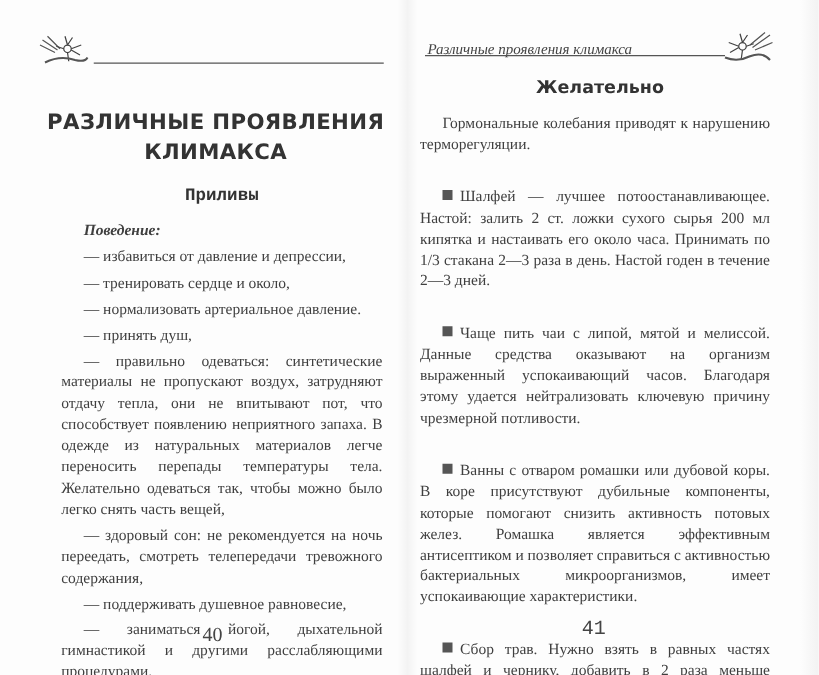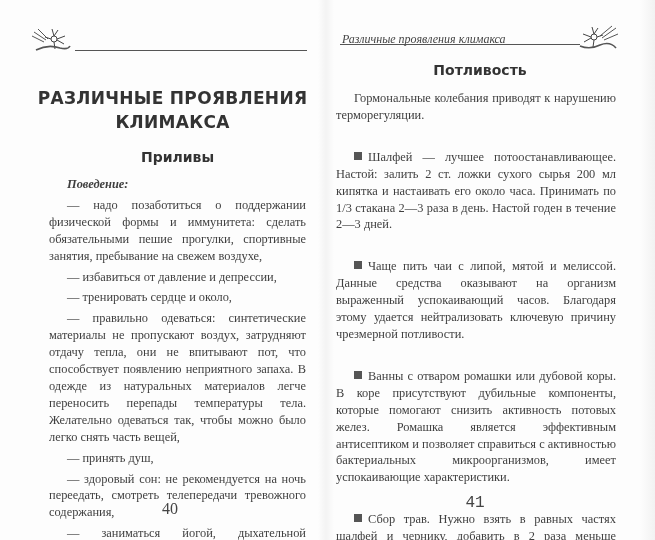--- a/index.html
+++ b/index.html
@@ -35,21 +35,21 @@
     text-align: center;
     font-family: "DejaVu Sans", "Liberation Sans", sans-serif;
     font-weight: bold; font-size: 17px; line-height: 24px; color: #333;
     letter-spacing: 0.3px;
   }
   .section-title {
     position: absolute; text-align: center;
     font-family: "DejaVu Sans", "Liberation Sans", sans-serif;
     font-weight: bold; font-size: 14px; color: #333;
   }
-  .st-left { left: 40px; width: 275px; top: 149px; }
+  .st-left { left: 40px; width: 275px; top: 149px; font-family: Liberation Mono, monospace; }
   .st-right { left: 335px; width: 290px; top: 62px; }
   .body-text {
     position: absolute; font-size: 12.4px; line-height: 16.9px; color: #3f3f3f;
     text-align: justify;
   }
   .bt-left { left: 45px; width: 265px; top: 172px; }
   .bt-right { left: 332px; width: 288px; top: 86px; }
   .para { margin: 4px; }
   .indent { text-indent: 18px; }
   .bold-label { font-weight: bold; text-indent: 18px; font-style: italic; }
@@ -78,46 +78,47 @@
       </g>
       <path d="M6 24 Q18 18 30 22 Q38 24 40 20" stroke="#555" stroke-width="1.6" fill="none"></path>
     </svg>
     <div class="header-rule rule-left"></div>
 
     <div class="chapter-title">РАЗЛИЧНЫЕ ПРОЯВЛЕНИЯ КЛИМАКСА</div>
     <div class="section-title st-left">Приливы</div>
 
     <div class="body-text bt-left">
       <p class="para bold-label">Поведение:</p>
-      <p class="para indent">— надо позаботиться о поддержании физической формы и иммунитета: сделать обязательными пешие прогулки, спортивные занятия, пребывание на свежем воздухе,</p>
       <p class="para indent">— избавиться от давление и депрессии,</p>
       <p class="para indent">— тренировать сердце и около,</p>
+      <p class="para indent">— нормализовать артериальное давление.</p>
+      <p class="para indent">— принять душ,</p>
       <p class="para indent">— правильно одеваться: синтетические материалы не пропускают воздух, затрудняют отдачу тепла, они не впитывают пот, что способствует появлению неприятного запаха. В одежде из натуральных материалов легче переносить перепады температуры тела. Желательно одеваться так, чтобы можно было легко снять часть вещей,</p>
-      <p class="para indent">— принять душ,</p>
       <p class="para indent">— здоровый сон: не рекомендуется на ночь переедать, смотреть телепередачи тревожного содержания,</p>
+      <p class="para indent">— поддерживать душевное равновесие,</p>
       <p class="para indent">— заниматься йогой, дыхательной гимнастикой и другими расслабляющими процедурами.</p>
     </div>
 
     <div class="page-num pn-left">40</div>
   </div>
 
   <div class="gutter"></div>
 
   <div class="running-head">Различные проявления климакса</div>
   <div class="header-rule rule-right"></div>
   <svg class="ornament orn-right" viewBox="0 0 42 30">
     <g fill="none" stroke="#444" stroke-width="1">
       <circle cx="16" cy="13" r="3"></circle>
       <path d="M16 10 L14 3 M16 10 L20 4 M13 13 L5 10 M13 14 L6 18 M16 16 L15 23 M19 13 L25 11"></path>
     </g>
     <path d="M24 14 L38 4 M26 16 L40 10 M22 12 L34 2" stroke="#555" stroke-width="1" fill="none"></path>
     <path d="M2 22 Q12 26 22 21 Q32 17 38 24" stroke="#555" stroke-width="1.6" fill="none"></path>
   </svg>
 
-  <div class="section-title st-right">Потливость</div>
+  <div class="section-title st-right">Желательно</div>
 
   <div class="body-text bt-right">
     <p class="para indent">Гормональные колебания приводят к нарушению терморегуляции.</p>
     <div class="gap"></div>
     <p class="para indent"><span class="bullet"></span><span>Шалфей — лучшее потоостанавливающее. Настой: залить 2 ст. ложки сухого сырья 200 мл кипятка и настаивать его около часа. Принимать по 1/3 стакана 2—3 раза в день. Настой годен в течение 2—3 дней.</span></p>
     <div class="gap"></div>
     <p class="para indent"><span class="bullet"></span><span>Чаще пить чаи с липой, мятой и мелиссой. Данные средства оказывают на организм выраженный успокаивающий часов. Благодаря этому удается нейтрализовать ключевую причину чрезмерной потливости.</span></p>
     <div class="gap"></div>
     <p class="para indent"><span class="bullet"></span><span>Ванны с отваром ромашки или дубовой коры. В коре присутствуют дубильные компоненты, которые помогают снизить активность потовых желез. Ромашка является эффективным антисептиком и позволяет справиться с активностью бактериальных микроорганизмов, имеет успокаивающие характеристики.</span></p>
     <div class="gap"></div>

